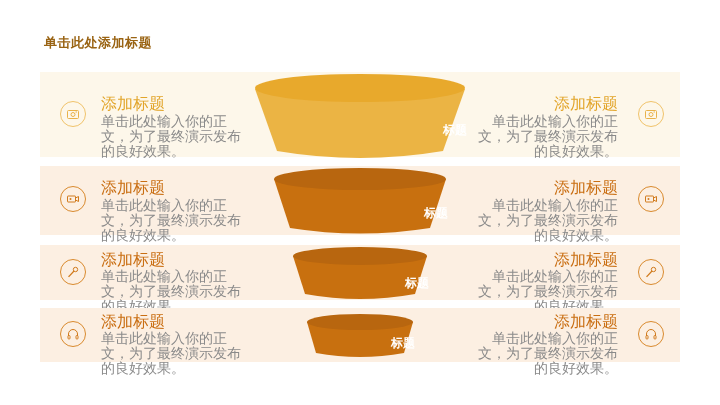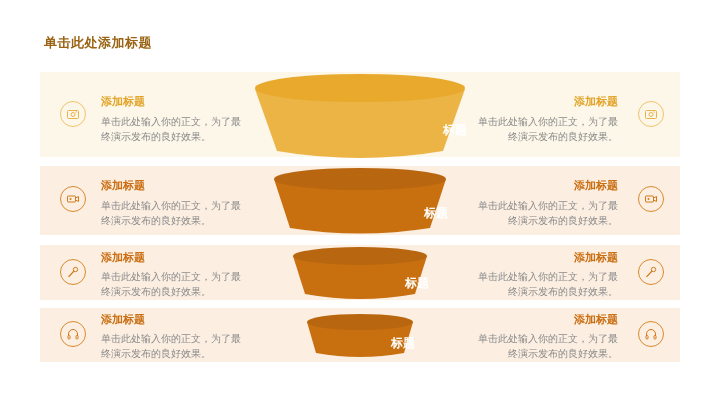--- a/index.html
+++ b/index.html
@@ -6,22 +6,22 @@
   body { width:720px; height:405px; background:#ffffff; position:relative; overflow:hidden;
          font-family:"DejaVu Sans", sans-serif; }
   .title { position:absolute; left:44px; top:34px; font-size:13px; font-weight:bold; color:#9a6414; letter-spacing:0.5px; }
   .row { position:absolute; left:40px; width:640px; }
   .r1 { top:72px; height:85px; background:#fdf7ea; }
   .r2 { top:166px; height:69px; background:#fcefe2; }
   .r3 { top:245px; height:55px; background:#fcefe2; }
   .r4 { top:308px; height:54px; background:#fcefe2; }
   .icon { position:absolute; width:26px; height:26px; border-radius:50%; border:1px solid; display:flex; align-items:center; justify-content:center; }
   .icon svg { width:14px; height:14px; }
-  .h { position:absolute; font-size:11px; font-weight:bold; }
-  .d { position:absolute; font-size:10px; color:#8a8a8a; line-height:15px; width:140px; }
+  .h { position:absolute; font-size:16px; font-weight:normal; }
+  .d { position:absolute; font-size:14px; color:#8a8a8a; line-height:15px; width:140px; }
   .left .h, .left .d { left:61px; text-align:left; }
   .right .h { right:62px; text-align:right; }
   .right .d { right:62px; text-align:right; }
   .bowl { position:absolute; }
   .bowl-label { position:absolute; left:0; right:0; text-align:right; color:#ffffff; font-size:12px; font-weight:bold; }
 </style>
 </head>
 <body>
 
 <div class="title">单击此处添加标题</div>

